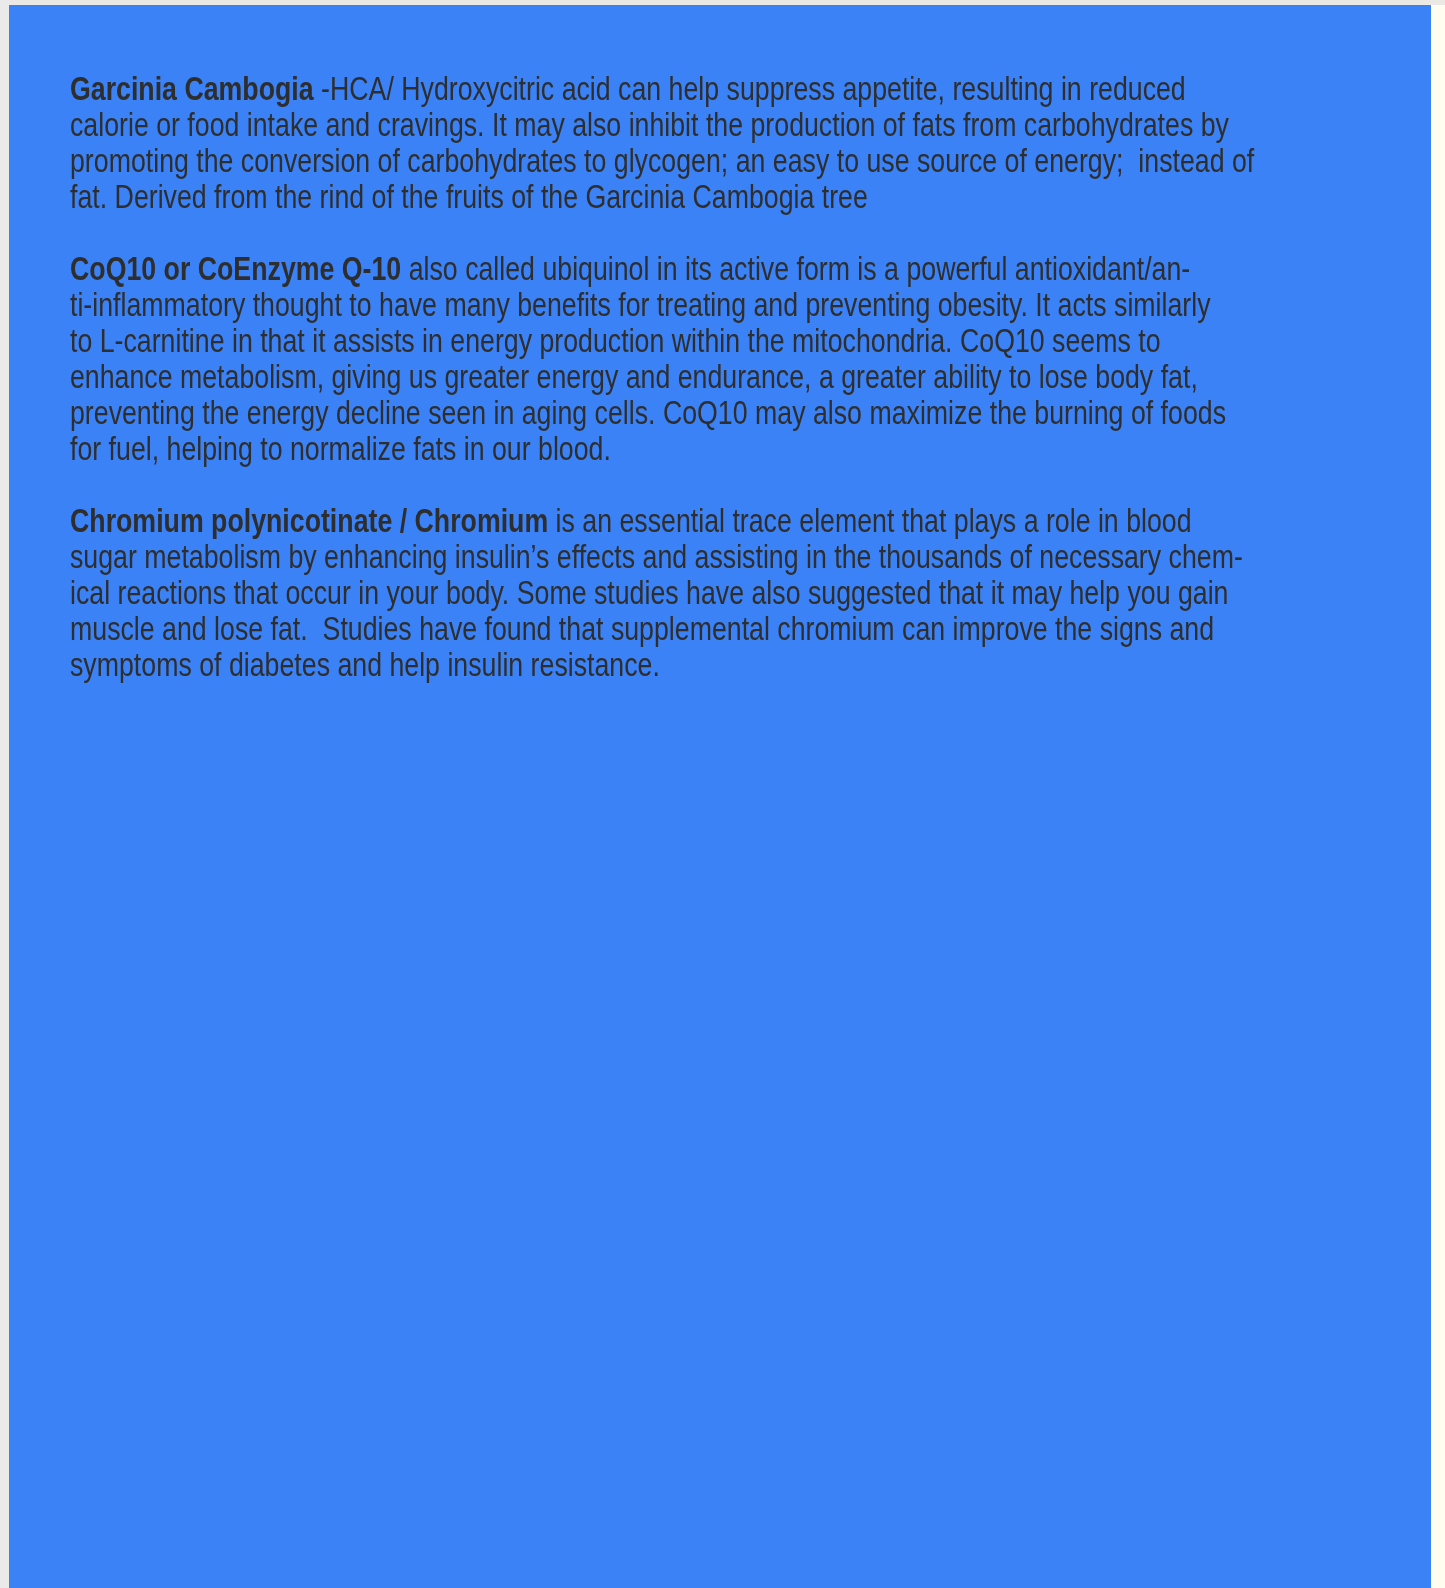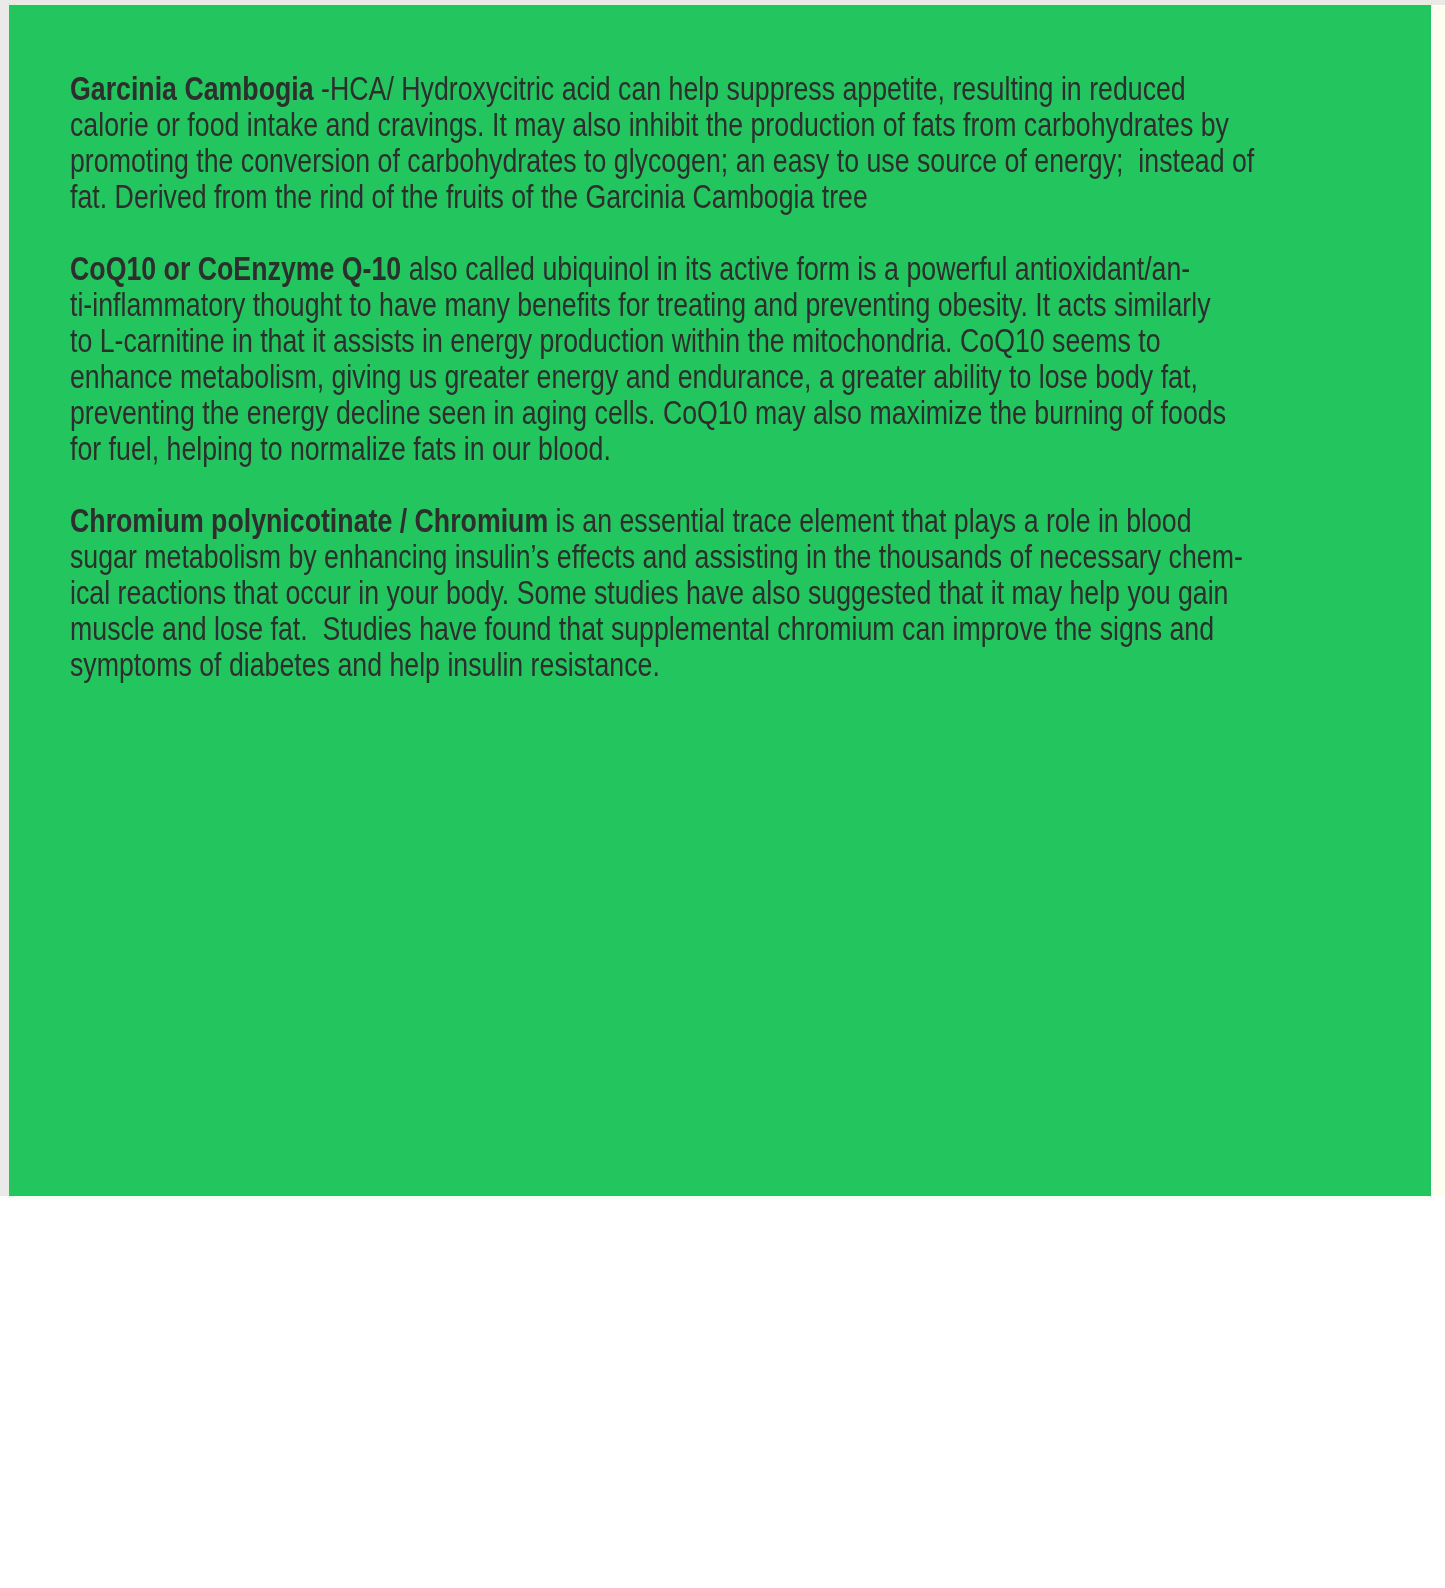--- a/index.html
+++ b/index.html
@@ -3,22 +3,22 @@
 <meta charset="utf-8">
 <style>
   html, body {
     margin: 0;
     padding: 0;
     background: #ffffff;
   }
   .canvas {
     position: relative;
     width: 1445px;
-    height: 1196px;
-    background: #22c55e;
+    height: 1588px;
+    background: #3b82f6;
     overflow: hidden;
     font-family: "Liberation Sans", sans-serif;
   }
   .edge { position: absolute; pointer-events: none; }
   .edge-top   { top: 0; left: 0; width: 1445px; height: 5px;  background: #ece9e5; }
   .edge-left  { top: 0; left: 0; width: 9px;  height: 1588px; background: #eaeaea; }
   .edge-right { top: 5px; right: 0; width: 14px; height: 1583px; background: #fffdf0; }
 
   .content {
     position: absolute;

